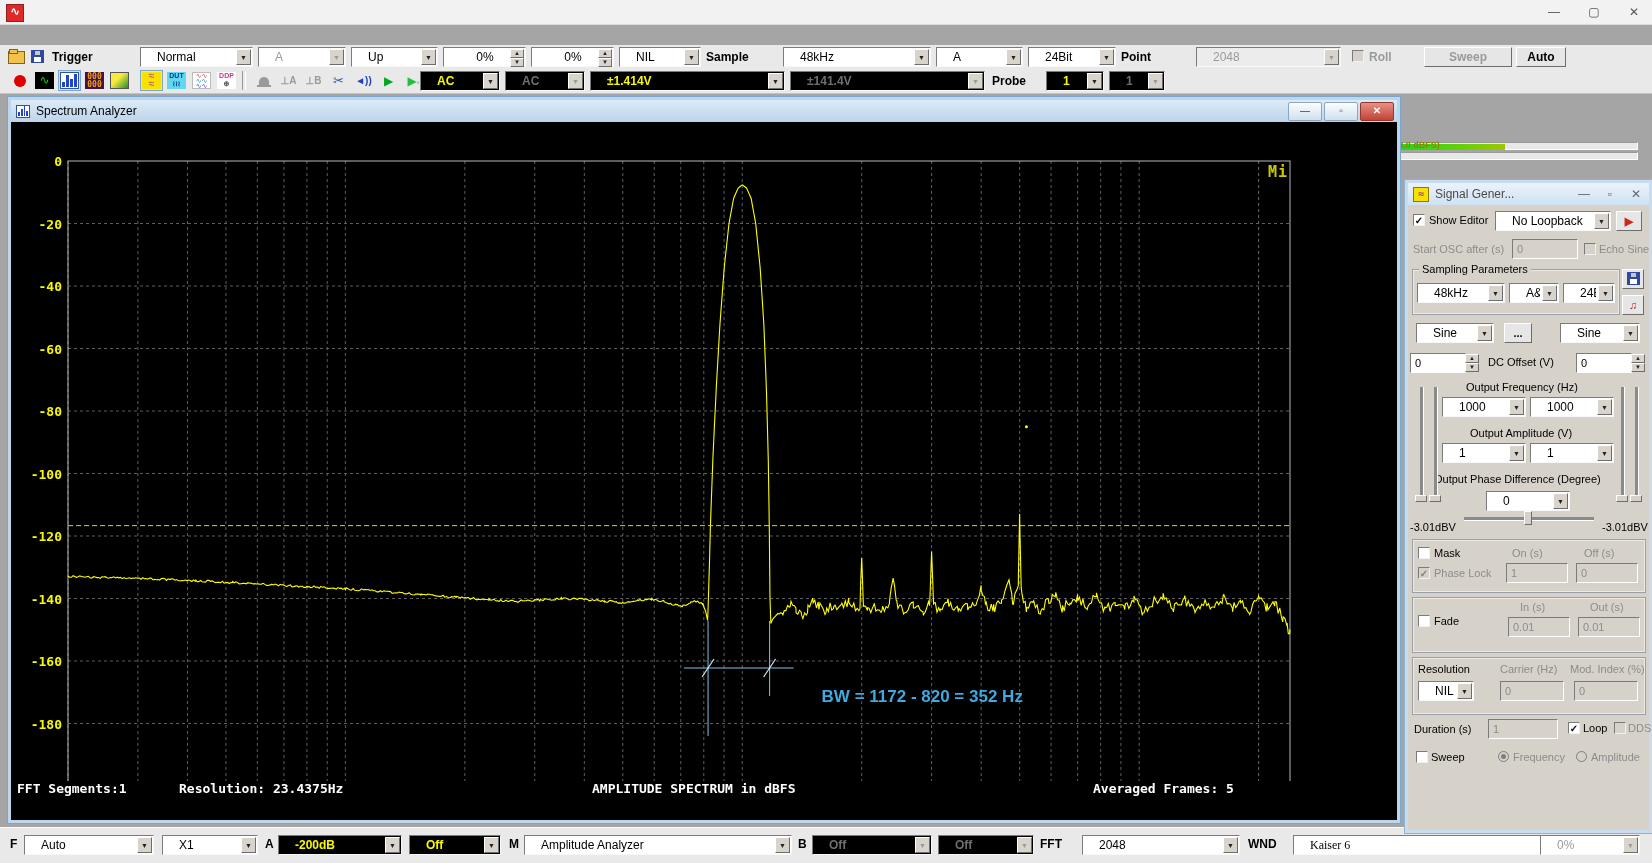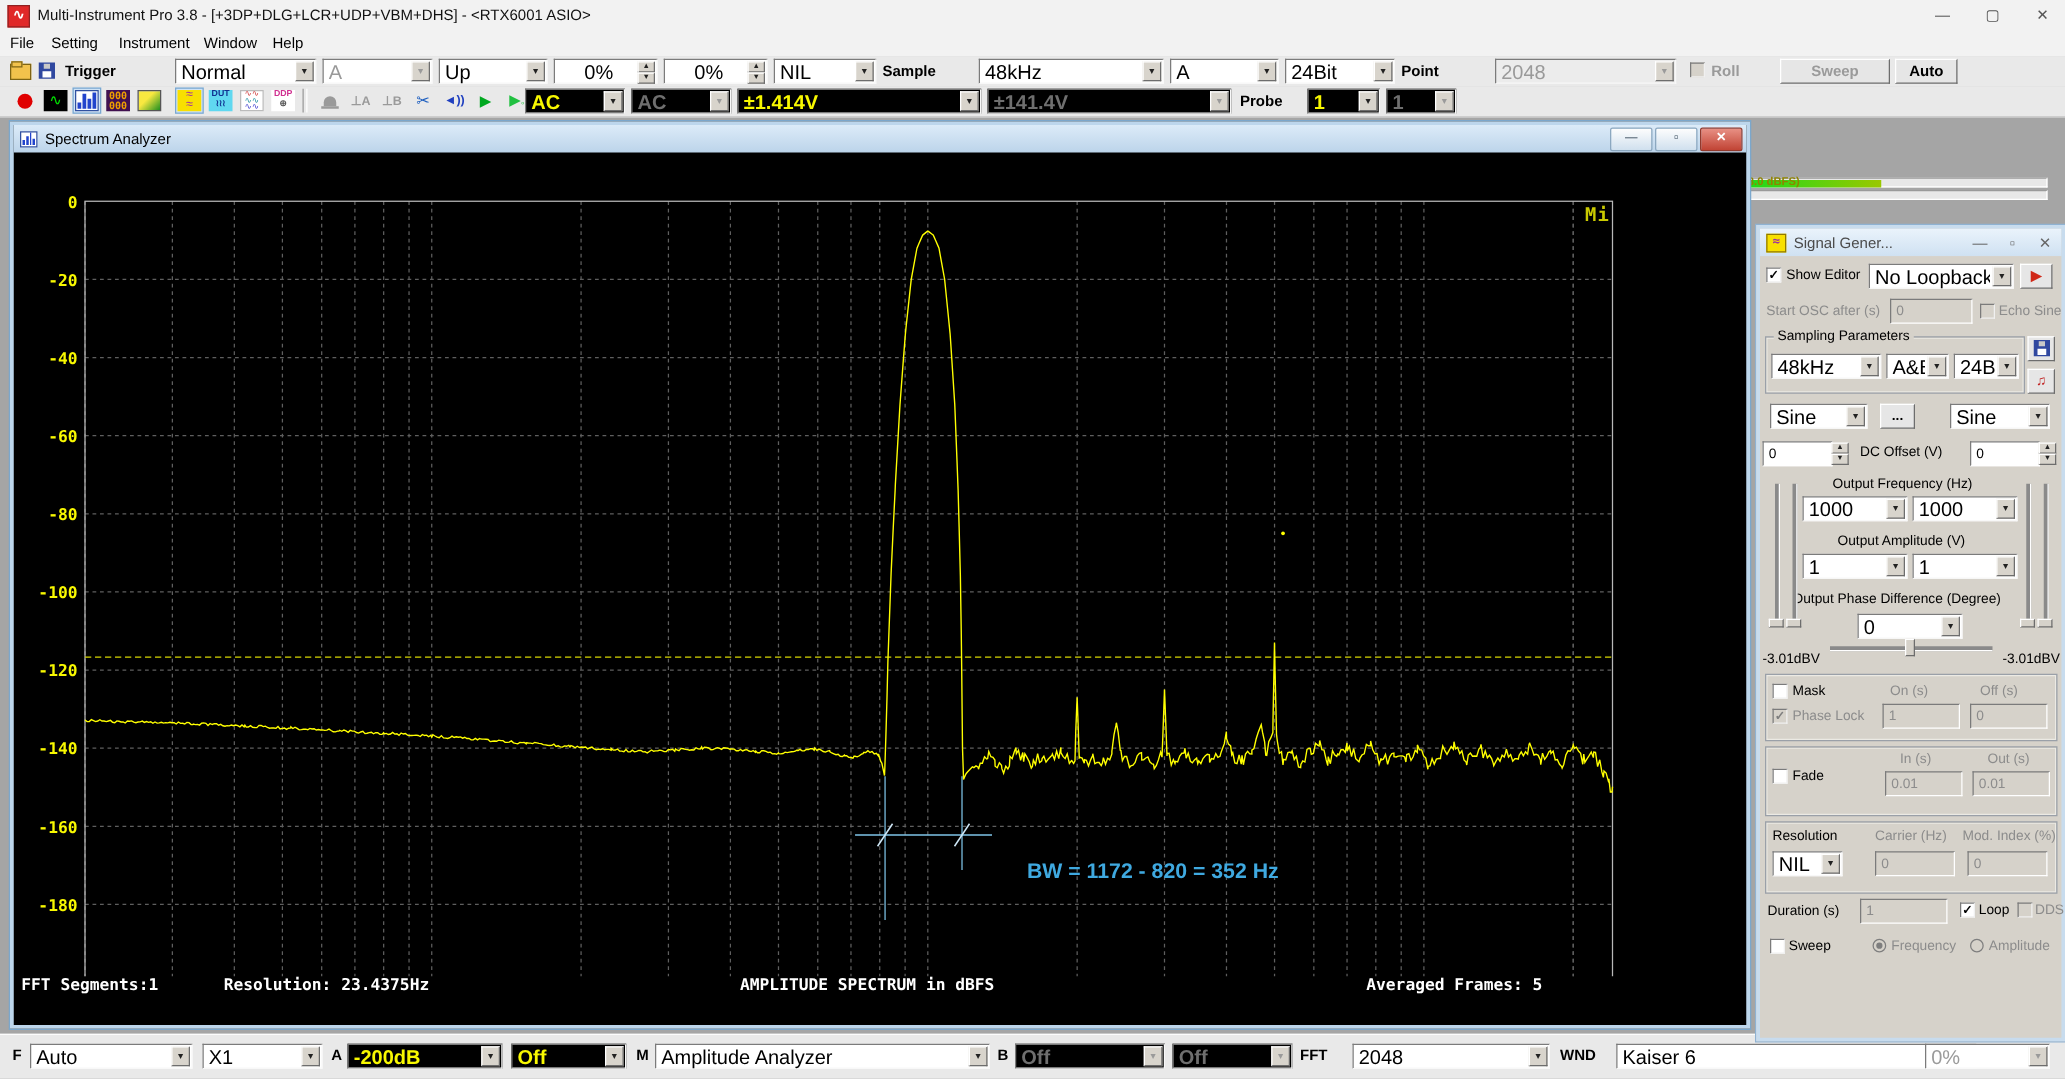--- a/index.html
+++ b/index.html
@@ -15,21 +15,21 @@
   #menubar{left:0;top:24px;width:1652px;height:21px;background:#f2f2f2;border-bottom:1px solid #d8d8d8;}
   .menuitem{top:3px;color:#000;}
   .bar{background:#e9e9e9;}
   #toolbar1{left:0;top:45px;width:1652px;height:24px;border-bottom:1px solid #d0d0d0;}
   #toolbar2{left:0;top:69px;width:1652px;height:24px;border-bottom:1px solid #c4c4c4;}
   #bottombar{left:0;top:827px;width:1652px;height:36px;background:#e9e9e9;border-top:1px solid #fcfcfc;z-index:4;}
   .lab{position:absolute;font-weight:bold;color:#000;}
   .lab.gray{color:#9a9a9a;}
   
   .combo{position:absolute;height:20px;background:#fff;border:1px solid;border-color:#7b7b7b #f8f8f8 #f8f8f8 #7b7b7b;box-sizing:border-box;}
-  .combo .txt{position:absolute;left:4px;top:2px;right:18px;font-size:16px;white-space:nowrap;overflow:hidden;color:#000;}
+  .combo .txt{position:absolute;left:16px;top:2px;right:18px;font-size:12px;white-space:nowrap;overflow:hidden;color:#000;}
   .combo.dark{background:#000;}
   .combo.dark .txt{color:#f8f800;font-weight:bold;}
   .combo.dark.dis .txt{color:#6f6f6f;}
   .combo.dis .txt{color:#9a9a9a;}
   .combo.graybg{background:#ececec;}
   .carr{position:absolute;right:1px;top:1px;bottom:1px;width:15px;background:#d8d4cc;
         border:1px solid;border-color:#fff #6d6d6d #6d6d6d #fff;font-size:7px;color:#222;
         display:flex;align-items:center;justify-content:center;box-sizing:border-box;}
   .dis .carr{color:#9a9a9a;}
   .spincol{position:absolute;right:1px;top:1px;bottom:1px;width:14px;display:flex;flex-direction:column;}
@@ -97,33 +97,25 @@
   .belli{width:10px;height:8px;background:#9a9a9a;border-radius:5px 5px 0 0;position:relative;}
   .belli:after{content:"";position:absolute;left:-2px;bottom:-2px;width:14px;height:2px;background:#9a9a9a;}
 </style>
 </head>
 <body>
 
 <div id="page">
 
   <div class="abs" id="titlebar">
     <div class="abs" id="appicon">∿</div>
-    <div class="abs" id="apptitle">Multi-Instrument Pro 3.8  -  [+3DP+DLG+LCR+UDP+VBM+DHS]  -  &lt;RTX6001 ASIO&gt;</div>
     <div class="abs winglyph" style="left:1540px">—</div>
     <div class="abs winglyph" style="left:1580px">▢</div>
     <div class="abs winglyph" style="left:1620px">✕</div>
   </div>
 
-  <div class="abs" id="menubar">
-    <span class="abs menuitem" style="left:8px">File</span>
-    <span class="abs menuitem" style="left:41px">Setting</span>
-    <span class="abs menuitem" style="left:95px">Instrument</span>
-    <span class="abs menuitem" style="left:163px">Window</span>
-    <span class="abs menuitem" style="left:218px">Help</span>
-  </div>
 
   <div class="abs bar" id="toolbar1">
     <div class="abs" style="left:8px;top:6px">
         <div class="icon-folder"></div>
       </div>
     <div class="abs" style="left:31px;top:5px">
         <div class="icon-save"></div>
       </div>
     <span class="lab" style="left:52px;top:5px">Trigger</span>
     <span class="lab" style="left:706px;top:5px">Sample</span>
@@ -556,21 +548,21 @@
         <span class="carr">▼</span>
       </div>
       <div class="combo dark dis" style="left: 938px; top: 7px; width: 96px;">
         <span class="txt">Off</span>
         <span class="carr">▼</span>
       </div>
       <div class="combo" style="left: 1082px; top: 7px; width: 158px;">
         <span class="txt">2048</span>
         <span class="carr">▼</span>
       </div>
-      <div class="combo" style="left: 1293px; top: 7px; width: 288px;">
+      <div class="combo" style="left: 1293px; top: 7px; width: 288px; font-family: Liberation Serif, serif;">
         <span class="txt">Kaiser 6</span>
         <span class="carr">▼</span>
       </div>
       <div class="combo dis" style="left: 1540px; top: 7px; width: 100px;">
         <span class="txt">0%</span>
         <span class="carr">▼</span>
       </div>
     </div>
 </div>
 

